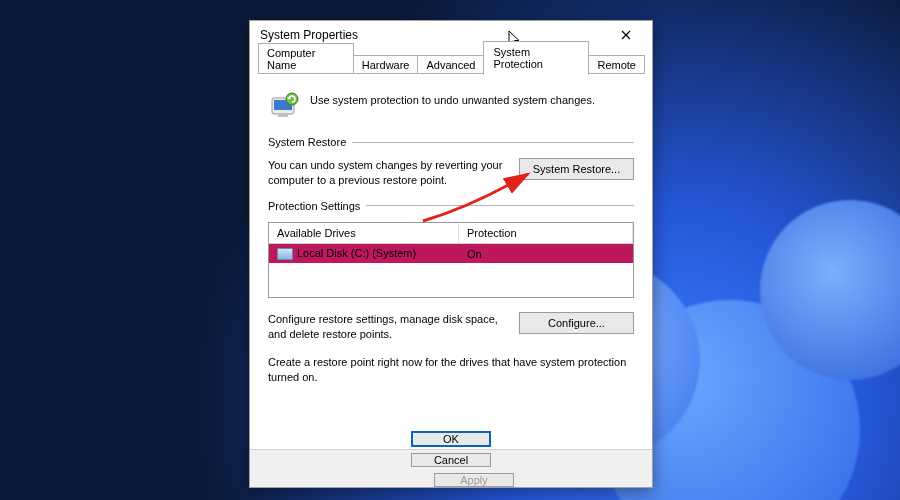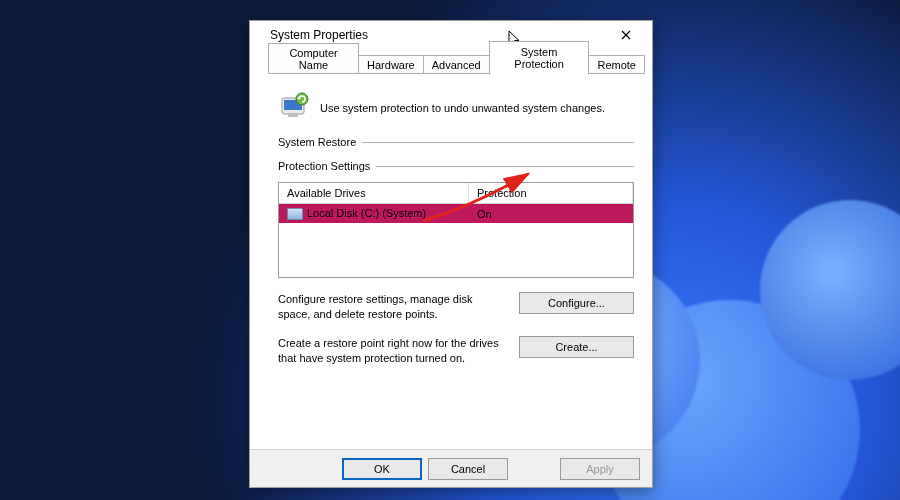--- a/index.html
+++ b/index.html
@@ -22,41 +22,39 @@
 
   .dialog {
     position: absolute;
     left: 249px;
     top: 20px;
     width: 404px;
     height: 468px;
     background: #fff;
     border: 1px solid #a0a0a0;
     box-shadow: 0 4px 16px rgba(0,0,0,0.4);
-    padding-left: 10px;
   }
   .titlebar {
     height: 28px;
     display: flex;
     align-items: center;
     padding: 0 6px 0 10px;
     background: #fff;
   }
   .titlebar .title { flex:1; font-size:12px; color:#000; }
   .close-btn { width:40px; height:22px; display:flex; align-items:center; justify-content:center; cursor:default; }
   .close-btn svg { width:10px; height:10px; }
   .cursor-arrow { position:absolute; left:508px; top:30px; pointer-events:none; }
 
   .tabstrip {
     display:flex;
     align-items:flex-end;
     height:25px;
     padding: 0 8px;
     position: relative;
-    text-align: center;
   }
   .tabstrip::after {
     content:"";
     position:absolute;
     left:8px; right:8px; bottom:0;
     height:1px;
     background:#aeaeae;
   }
   .tab {
     border:1px solid #aeaeae;
@@ -72,21 +70,21 @@
     background:#fff;
     z-index:2;
     padding: 4px 9px;
     border-bottom:1px solid #fff;
     margin-bottom:-1px;
   }
 
   .body {
     padding: 10px 18px 8px 18px;
   }
-  .intro { display:flex; gap:10px; align-items:center; margin:6px 0 14px 0;}
+  .intro { display:flex; gap:10px; align-items:flex-start; margin:6px 0 14px 0;}
   .intro-icon { width:32px; height:32px; flex:0 0 32px; }
   .intro-text { font-size:11px; color:#000; padding-top:4px;}
 
   .group { margin-top:10px; }
   .group-header { display:flex; align-items:center; gap:6px; }
   .group-title { font-size:11px; color:#000;text-align:center; }
   .group-line { flex:1; height:1px; background:#b5b5b5; }
 
   .row { display:flex; align-items:flex-start; gap:12px; margin-top:10px; }
   .row .text { flex:1; font-size:11px; color:#000; line-height:1.35; }
@@ -100,21 +98,21 @@
     display:flex; align-items:center; justify-content:center;
     cursor:default;
     flex:0 0 115px;
   }
   .btn:disabled, .btn.disabled { color:#8a8a8a; }
 
   .drive-table {
     margin-top:10px;
     border:1px solid #9a9a9a;
     background:#fff;
-    height:96px;
+    height:76px;
   }
   .drive-head {
     display:flex;
     background:#fff;
     border-bottom:1px solid #d0d0d0;
   }
   .drive-head .col {
     padding:4px 8px;
     font-size:11px;
     border-right:1px solid #e2e2e2;
@@ -136,20 +134,21 @@
     position:absolute;
     left:0; right:0; bottom:0;
     height:38px;
     background:#f0f0f0;
     border-top:1px solid #d0d0d0;
     display:flex;
     align-items:center;
     justify-content:flex-end;
     padding:0 12px;
     gap:6px;
+    flex-direction:column;
   }
   .fbtn {
     width:80px; height:22px;
     border:1px solid #9a9a9a;
     background:#e9e9e9;
     font-size:11px;
     display:flex; align-items:center; justify-content:center;
     cursor:default;
   }
   .fbtn.default { border:2px solid #0a64c2; background:#e9e9e9; }
@@ -199,20 +198,24 @@
         <path d="M21 9 l-1.5 -1.5 M21 9 l1.5 -1.5" stroke="#fff" stroke-width="1.4"></path>
       </svg>
       <div class="intro-text">Use system protection to undo unwanted system changes.</div>
     </div>
 
     <div class="group">
       <div class="group-header">
         <span class="group-title">System Restore</span>
         <span class="group-line"></span>
       </div>
+      <div class="row">
+        <div class="text">You can undo system changes by reverting your computer to a previous restore point.</div>
+        <div class="btn">System Restore...</div>
+      </div>
     </div>
 
     <div class="group" style="margin-top:12px">
       <div class="group-header">
         <span class="group-title">Protection Settings</span>
         <span class="group-line"></span>
       </div>
 
       <div class="drive-table">
         <div class="drive-head">
@@ -227,21 +230,20 @@
         </div>
       </div>
 
       <div class="row" style="margin-top:14px">
         <div class="text">Configure restore settings, manage disk space, and delete restore points.</div>
         <div class="btn">Configure...</div>
       </div>
 
       <div class="row" style="margin-top:14px">
         <div class="text">Create a restore point right now for the drives that have system protection turned on.</div>
-        <div class="btn">Create...</div>
       </div>
     </div>
   </div>
 
   <div class="footer">
     <div class="fbtn default">OK</div>
     <div class="fbtn">Cancel</div>
     <div class="fbtn disabled">Apply</div>
   </div>
 </div>

